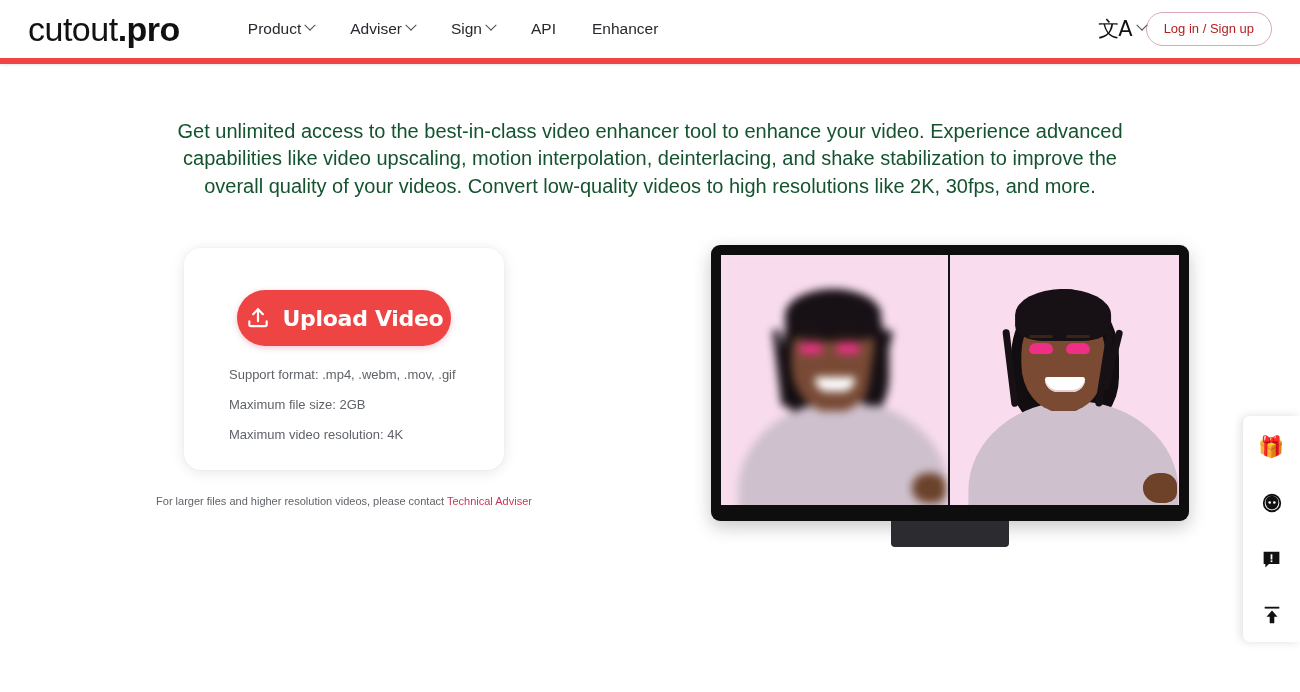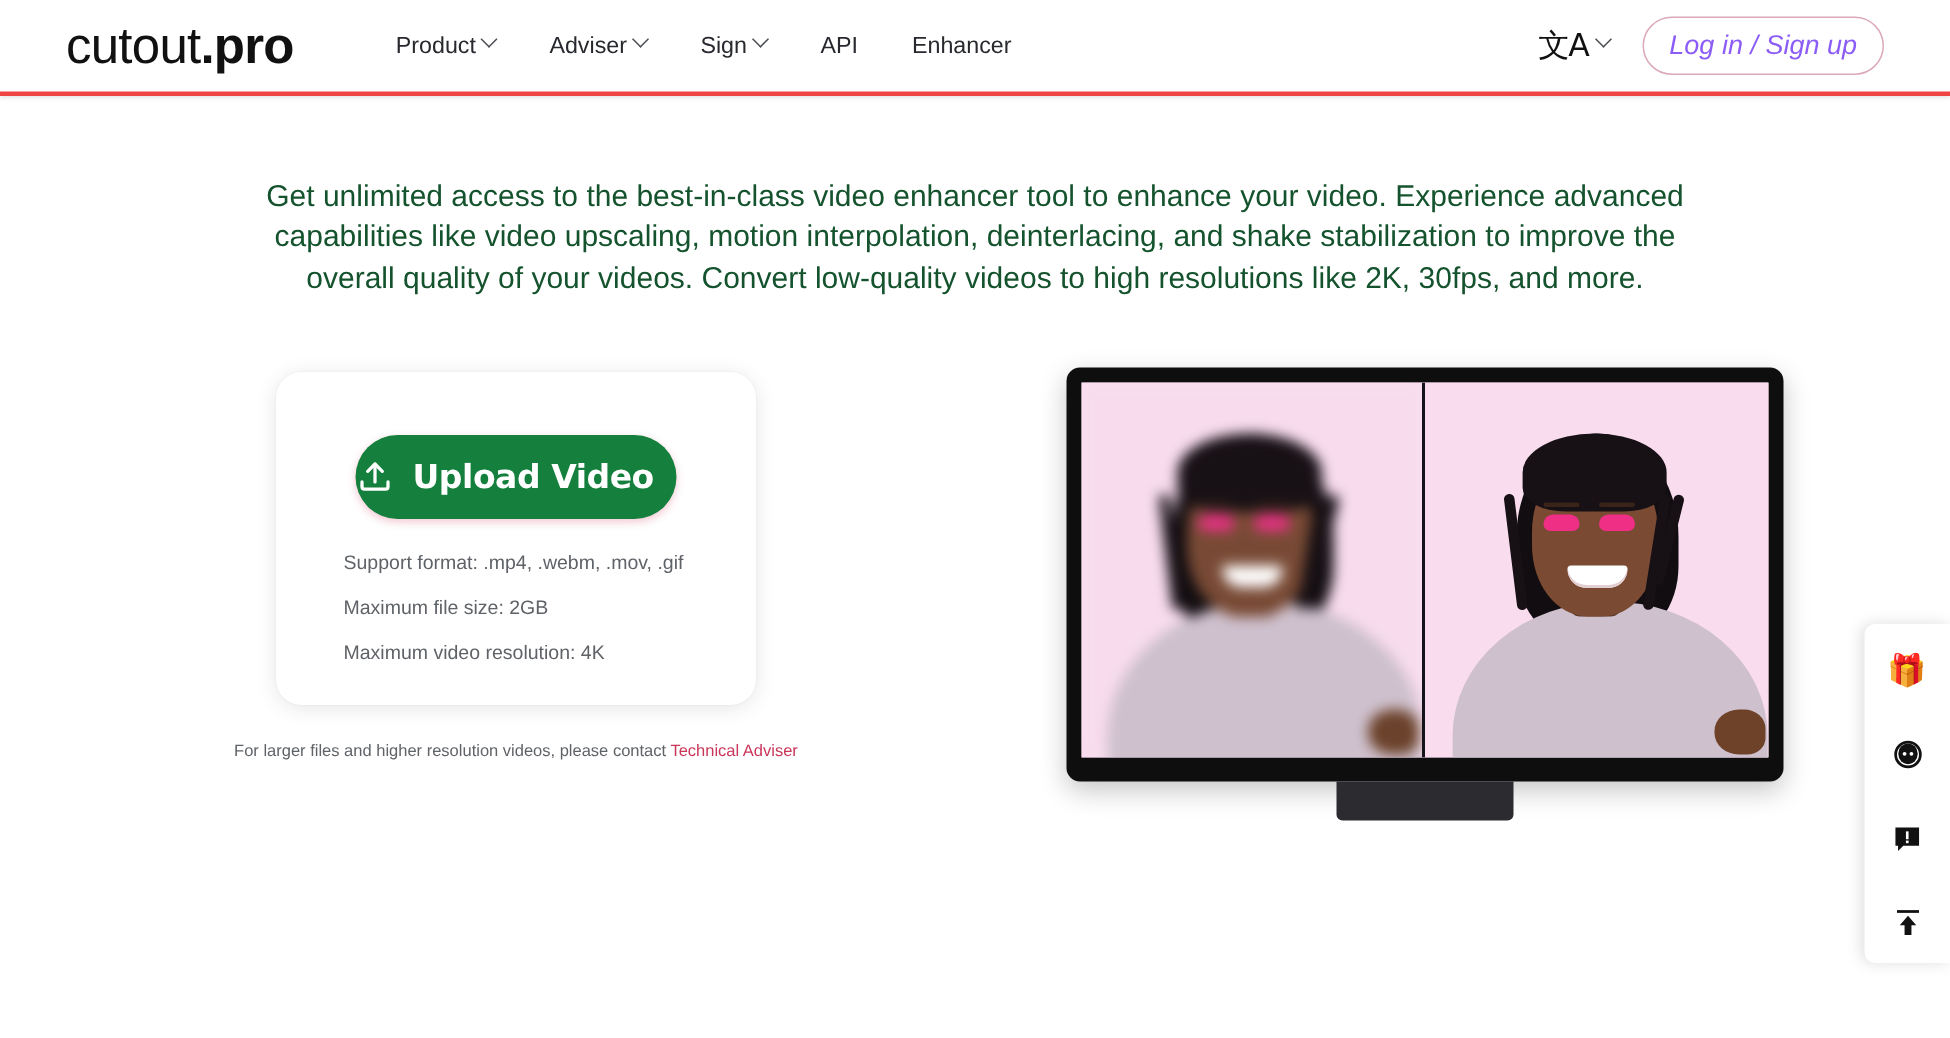--- a/index.html
+++ b/index.html
@@ -12,22 +12,22 @@
   }
 
   
   .header {
     position: relative;
     height: 64px;
     width: 100%;
     background: #ffffff;
     display: flex;
     align-items: center;
-    padding: 0 44px;
-    border-bottom: 3px solid #ef4444;
+    padding: 0 28px;
+    border-bottom: 6px solid #ef4444;
     box-shadow: 0 1px 3px rgba(0,0,0,0.10);
     z-index: 30;
   }
   .logo {
     font-size: 34px;
     letter-spacing: -0.5px;
     color: #111111;
     font-weight: 400;
     line-height: 1;
     user-select: none;
@@ -56,46 +56,44 @@
     border-right: 1.4px solid #4a4d52;
     border-bottom: 1.4px solid #4a4d52;
     transform: rotate(45deg) translate(-2px,-2px);
     margin-top: -3px;
   }
 
   .header-right {
     margin-left: auto;
     display: flex;
     align-items: center;
-    gap: 22px;
   }
   .lang {
     display: flex;
     align-items: center;
     gap: 6px;
     cursor: pointer;
   }
   .lang-glyph {
     font-size: 21px;
     color: #111;
     line-height: 1;
     letter-spacing: -1px;
     font-family: "DejaVu Sans", sans-serif;
   }
   .login-btn {
     border: 1px solid #dba9b8;
-    color: #8b5cf6;
+    color: #b91c1c;
     background: #fff;
     border-radius: 20px;
     padding: 8px 17px;
-    font-size: 18px;
+    font-size: 13px;
     cursor: pointer;
     white-space: nowrap;
     line-height: 1.2;
-    font-style: italic;
   }
 
   
   .hero {
     padding-top: 28px;
     text-align: center;
   }
   .hero-title {
     font-size: 61px;
     line-height: 1.06;
@@ -134,28 +132,29 @@
     height: 222px;
     background: #ffffff;
     border-radius: 17px;
     box-shadow: 0 2px 14px rgba(0,0,0,0.10), 0 0 0 1px rgba(0,0,0,0.015);
     display: flex;
     flex-direction: column;
     align-items: center;
     padding-top: 42px;
   }
   .upload-btn {
-    background: #15803d;
+    background: #ef4444;
     color: #ffffff;
     border: none;
     border-radius: 30px;
     width: 214px;
     height: 56px;
     display: flex;
     align-items: center;
+    justify-content: center;
     gap: 12px;
     font-size: 22px;
     font-weight: 700;
     letter-spacing: -0.3px;
     cursor: pointer;
     font-family: "DejaVu Sans", sans-serif;
     box-shadow: 0 2px 6px rgba(201,54,90,0.28);
   }
   .upload-icon { width: 26px; height: 26px; display:block; }
 

